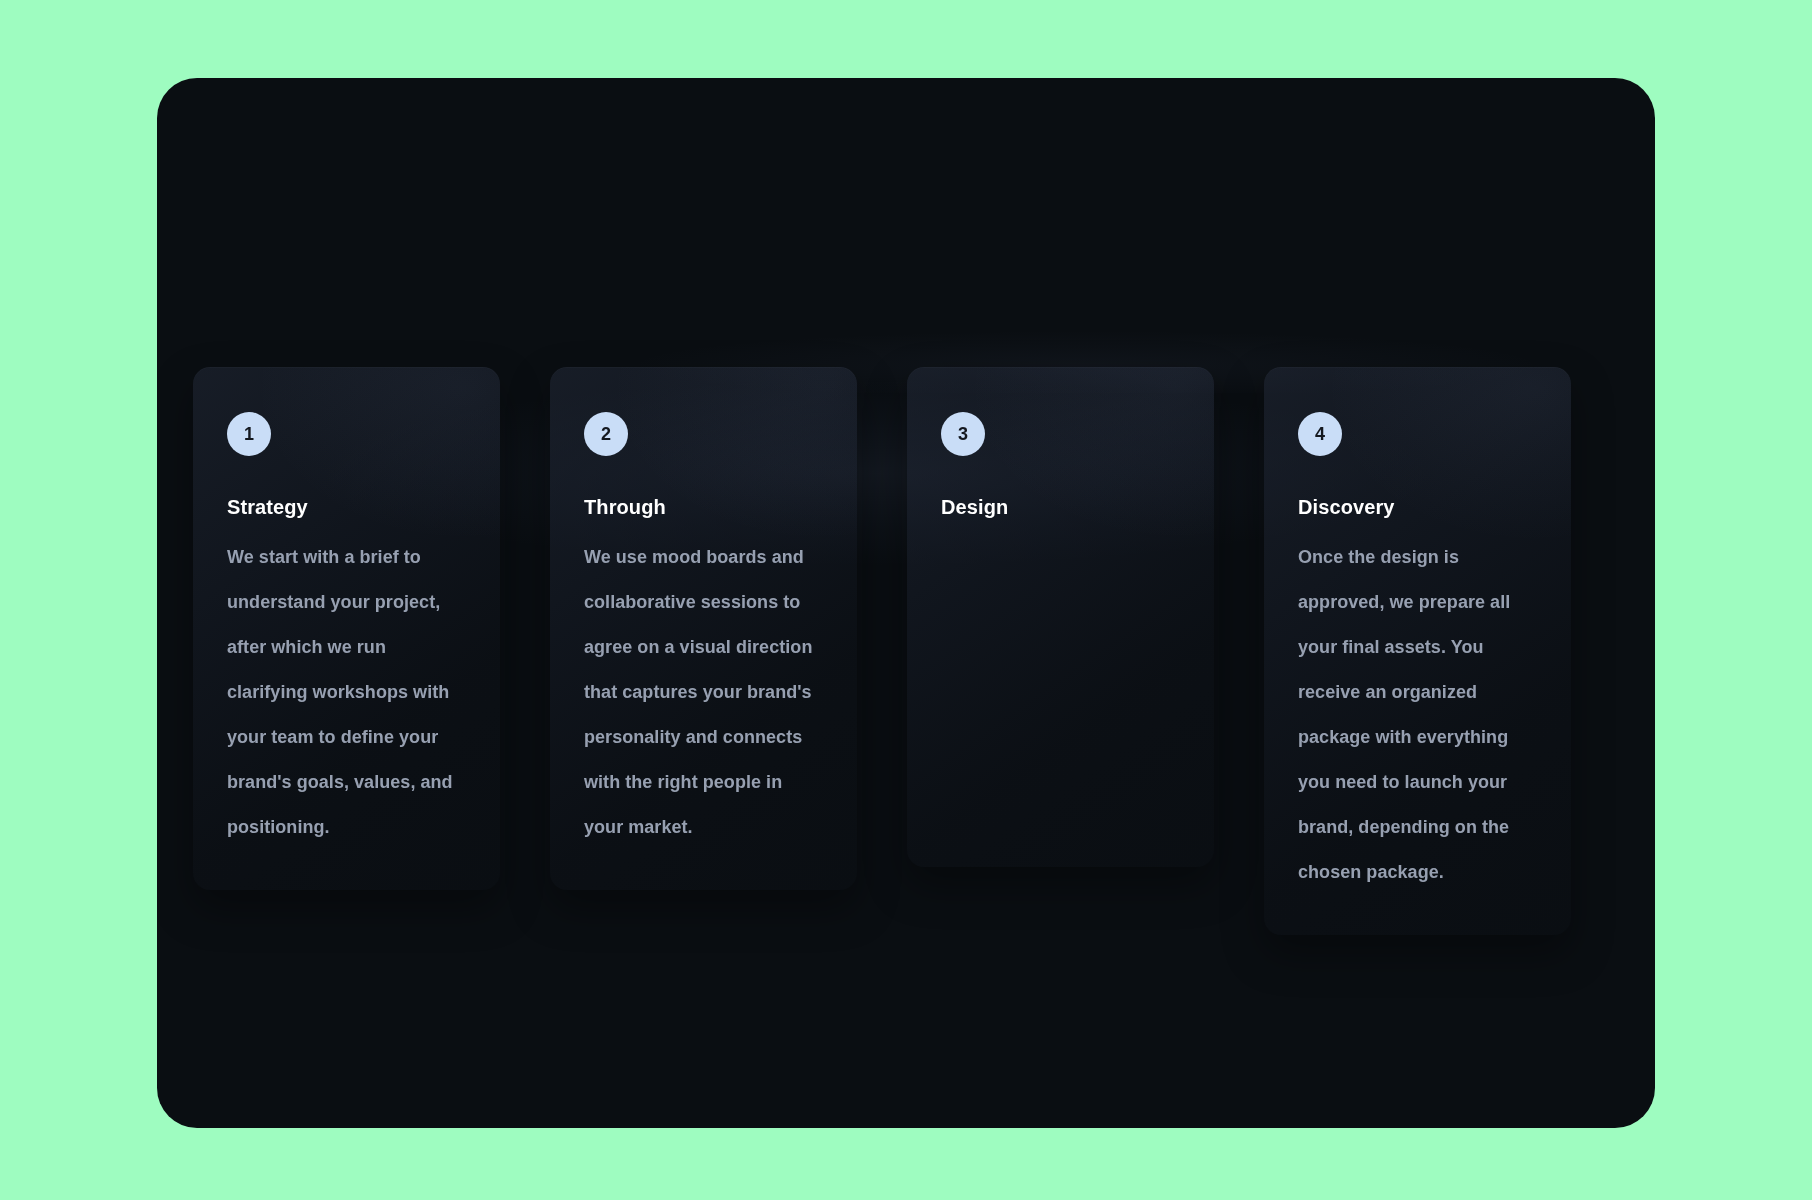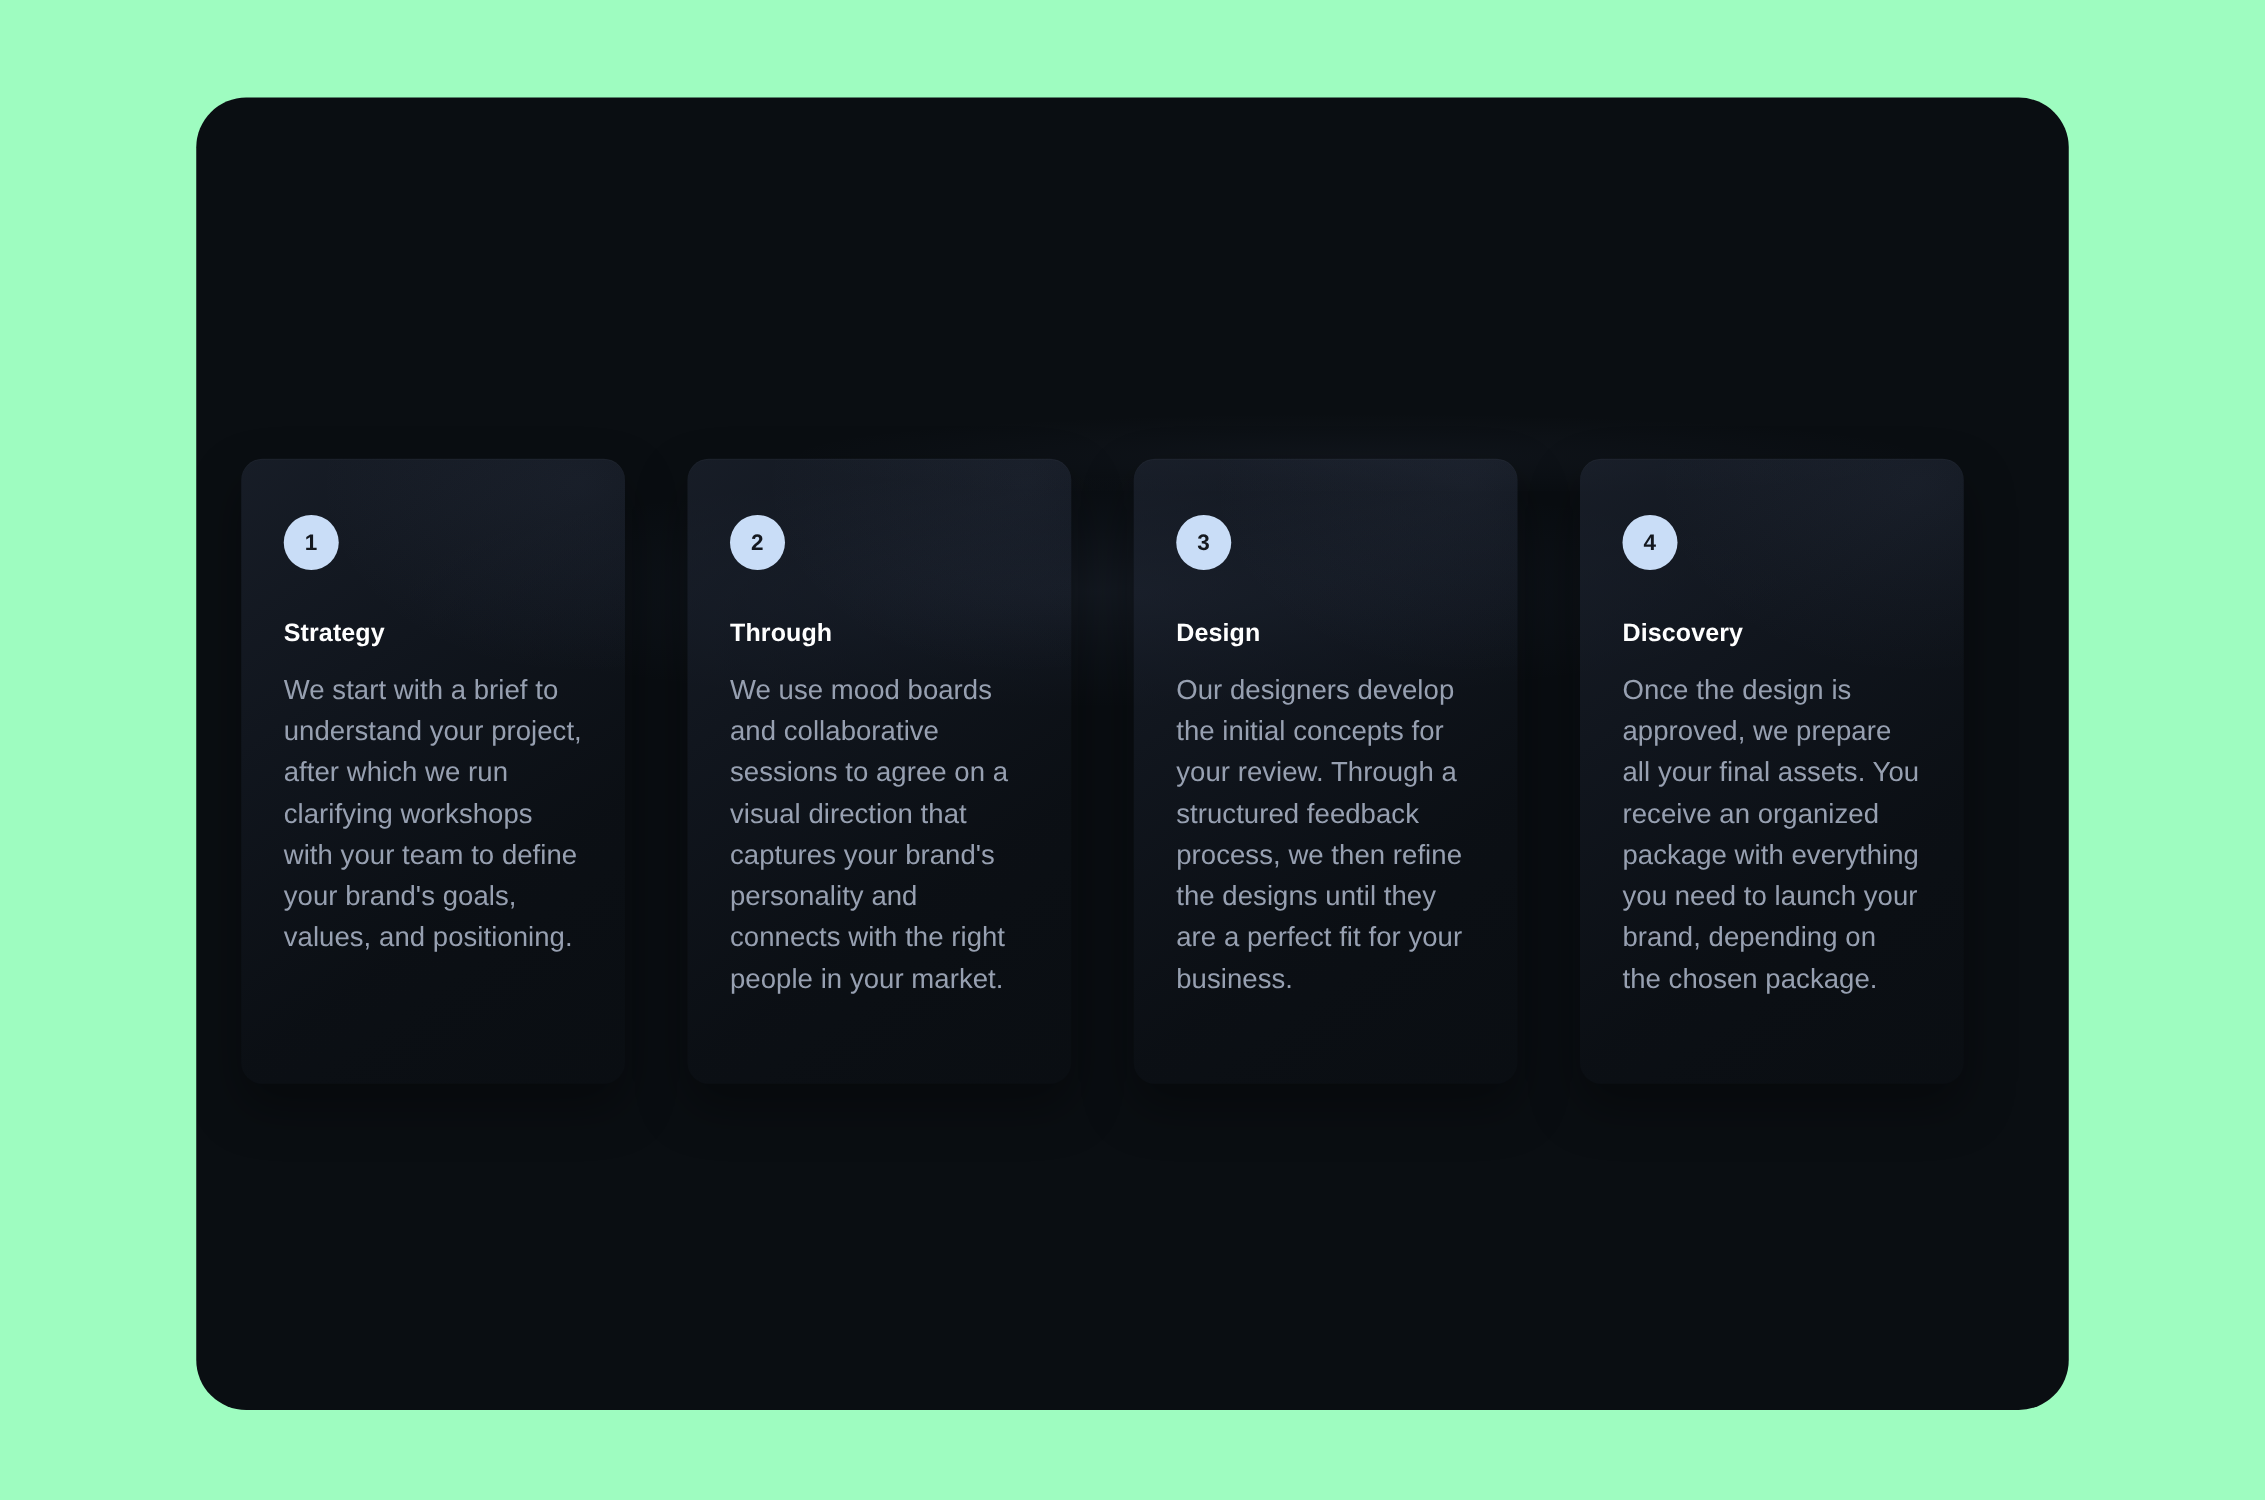--- a/index.html
+++ b/index.html
@@ -121,23 +121,23 @@
     font-size:20px;
     font-weight:700;
     letter-spacing:0.1px;
   }
 
   .card-body {
     position:relative;
     z-index:2;
     margin-top:16px;
     color:#97a0b1;
-    font-size:22px;
-    line-height:33px;
-    font-weight:400;
+    font-size:18px;
+    line-height:45px;
+    font-weight:700;
     letter-spacing:0.05px;
   }
 </style>
 </head>
 <body>
 
 <div class="panel">
 
   <div class="glow-band"></div>
   <div class="glow-band-2"></div>
@@ -152,21 +152,20 @@
 
     <div class="card">
       <div class="badge">2</div>
       <div class="card-title">Through</div>
       <div class="card-body">We use mood boards and collaborative sessions to agree on a visual direction that captures your brand's personality and connects with the right people in your market.</div>
     </div>
 
     <div class="card">
       <div class="badge">3</div>
       <div class="card-title">Design</div>
-      <div class="card-body">Our designers develop the initial concepts for your review. Through a structured feedback process, we then refine the designs until they are a perfect fit for your business.</div>
     </div>
 
     <div class="card">
       <div class="badge">4</div>
       <div class="card-title">Discovery</div>
       <div class="card-body">Once the design is approved, we prepare all your final assets. You receive an organized package with everything you need to launch your brand, depending on the chosen package.</div>
     </div>
 
   </div>
 </div>

